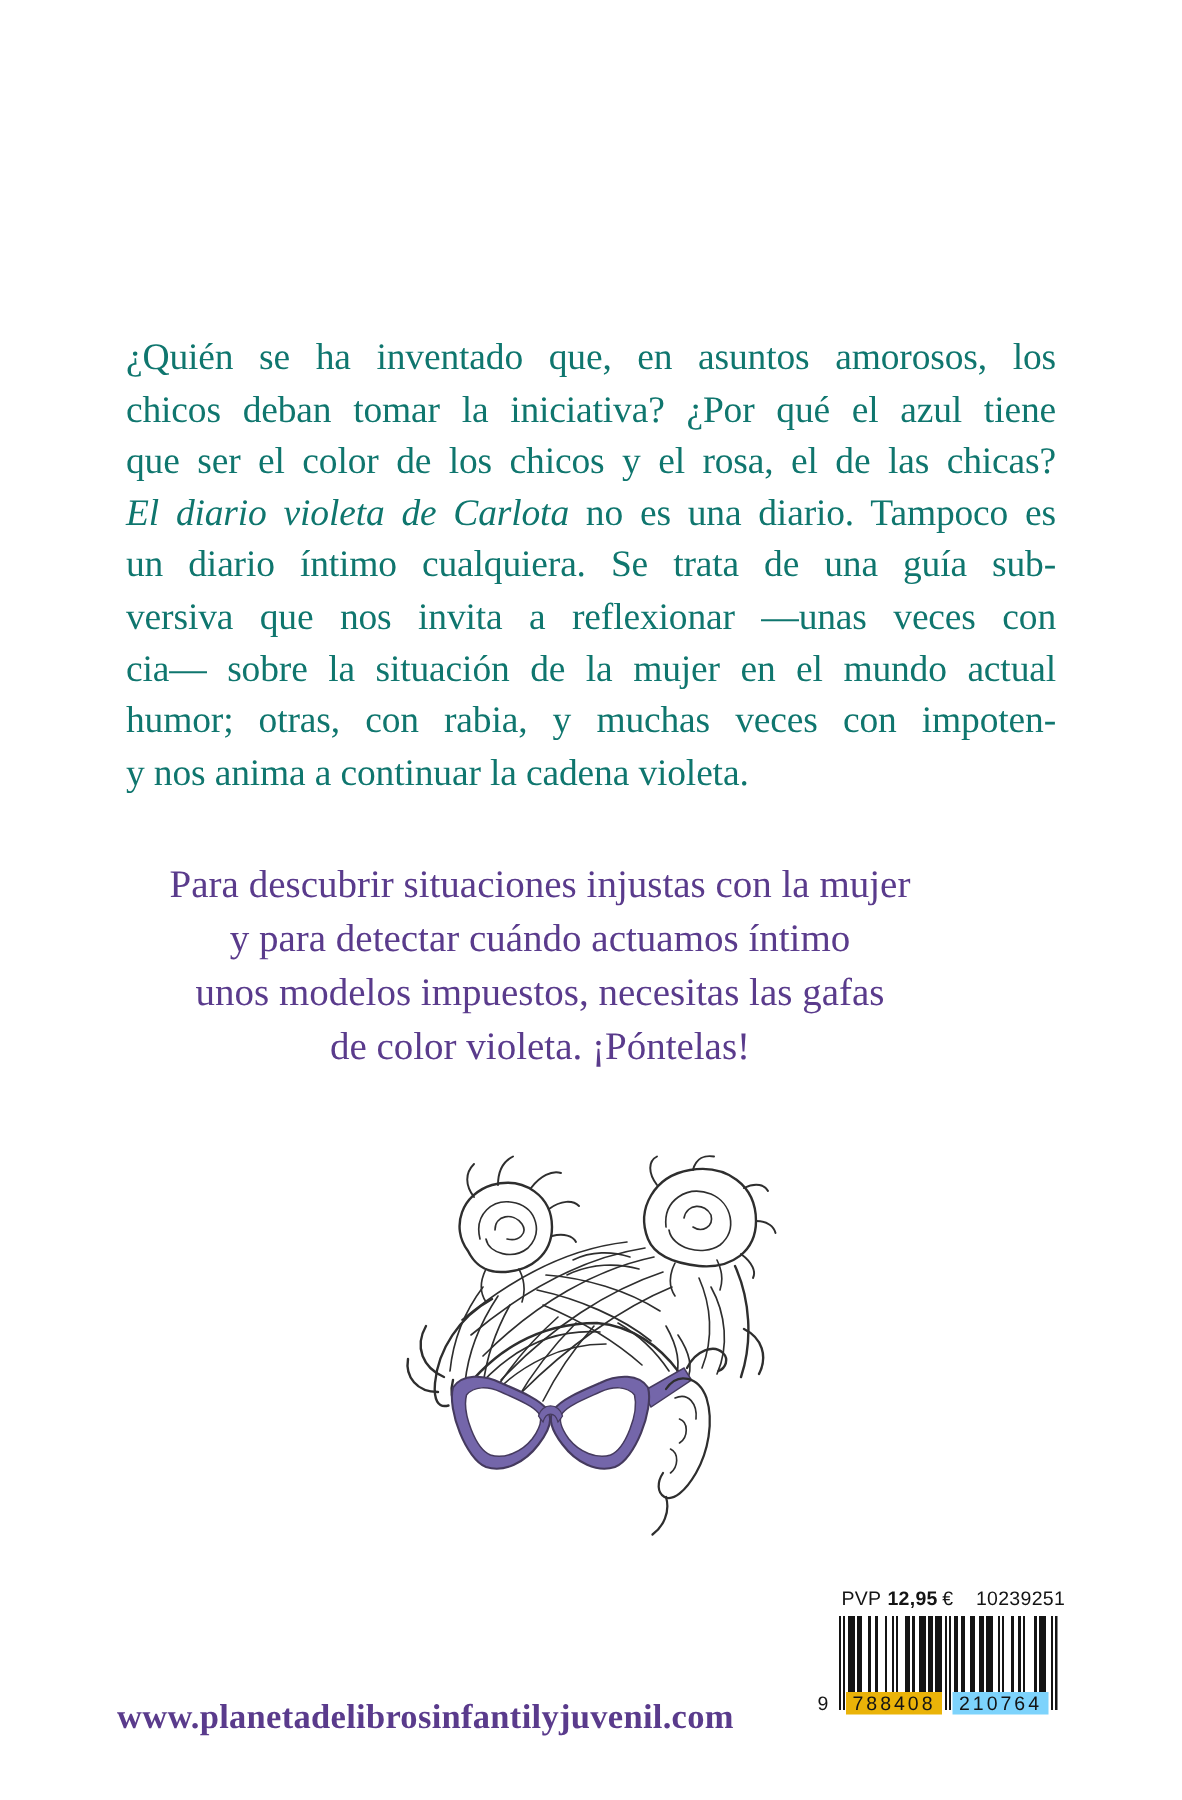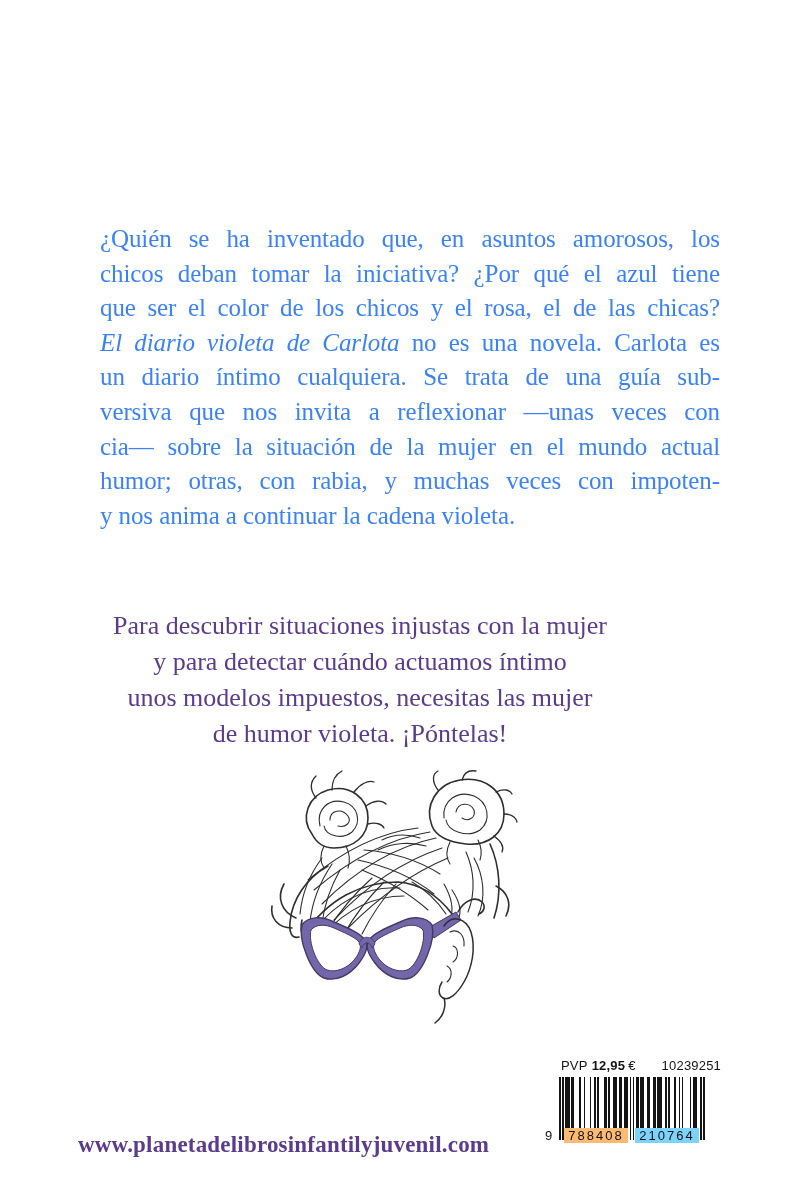--- a/index.html
+++ b/index.html
@@ -3,85 +3,85 @@
 <meta charset="utf-8">
 <style>
   html,body{margin:0;padding:0;background:#e8e8e8;}
   .page{
     position:relative;width:788px;height:1200px;background:#ffffff;
     margin:0 auto;overflow:hidden;
     font-family:"Liberation Serif",serif;
   }
   
   .blurb{
-    position:absolute;left:100px;top:222px;width:620px;
-    font-size:25px;line-height:34.6px;color:#3b82f6;
+    position:absolute;left:84px;top:222px;width:620px;
+    font-size:25px;line-height:34.6px;color:#0f766e;
     letter-spacing:-0.1px;
   }
   .jline{text-align:justify;text-align-last:justify;}
   .jline.last{text-align-last:left;}
   .it{font-style:italic;}
   
   .tagline{
-    position:absolute;left:0;top:608px;width:720px;
+    position:absolute;left:0;top:572px;width:720px;
     text-align:center;font-size:26px;line-height:36px;
     color:#5a3b8c;
   }
   
   .illustration{
     position:absolute;left:266px;top:770px;width:252px;height:256px;margin:0;
   }
   .illustration svg{width:100%;height:100%;display:block;}
   
   .price-barcode{
     position:absolute;left:545px;top:1058px;width:166px;height:92px;
     font-family:"Liberation Sans",sans-serif;color:#141414;
   }
   .pvp-line{
     position:absolute;left:16px;top:0;width:150px;
     font-size:13px;white-space:nowrap;letter-spacing:.2px;
   }
   .pvp-line .price{font-weight:bold;margin-left:4px;}
   .pvp-line .cur{margin-left:3px;}
-  .pvp-line .code{margin-left:26px;}
+  .pvp-line .code{margin-left:15px;}
   .bars{position:absolute;left:14px;top:19px;width:146px;height:63px;}
   .digits{position:absolute;left:0;top:70px;width:166px;height:16px;font-size:13px;}
   .digits span{display:block;position:absolute;top:0;line-height:15px;}
   .digits .d1{left:0;}
-  .digits .d2{left:19px;width:64px;text-align:center;background:#fdba74;letter-spacing:2px;}
+  .digits .d2{left:19px;width:64px;text-align:center;background:#eab308;letter-spacing:2px;}
   .digits .d3{left:90px;width:64px;text-align:center;background:#7dd3fc;letter-spacing:2px;}
   
   .site{
     position:absolute;left:78px;top:1132px;
     font-family:"Liberation Serif",serif;font-weight:bold;
     font-size:23px;letter-spacing:.2px;color:#5a3b8c;
   }
 </style>
 </head>
 <body>
 
 <div class="page">
 
   <section class="blurb">
     <div class="jline"><span>¿Quién se ha inventado que, en asuntos amorosos, los</span></div>
     <div class="jline"><span>chicos deban tomar la iniciativa? ¿Por qué el azul tiene</span></div>
     <div class="jline"><span>que ser el color de los chicos y el rosa, el de las chicas?</span></div>
-    <div class="jline"><span class="it">El diario violeta de Carlota</span><span> no es una novela. Carlota es</span></div>
+    <div class="jline"><span class="it">El diario violeta de Carlota</span><span> no es una diario. Tampoco es</span></div>
     <div class="jline"><span>un diario íntimo cualquiera. Se trata de una guía sub-</span></div>
     <div class="jline"><span>versiva que nos invita a reflexionar —unas veces con</span></div>
     <div class="jline"><span>cia— sobre la situación de la mujer en el mundo actual</span></div>
     <div class="jline"><span>humor; otras, con rabia, y muchas veces con impoten-</span></div>
     <div class="jline last"><span>y nos anima a continuar la cadena violeta.</span></div>
   </section>
 
   <section class="tagline">
     <div>Para descubrir situaciones injustas con la mujer</div>
     <div>y para detectar cuándo actuamos íntimo</div>
-    <div>unos modelos impuestos, necesitas las mujer</div>
-    <div>de humor violeta. ¡Póntelas!</div>
+    <div>unos modelos impuestos, necesitas las gafas</div>
+    <div>de color violeta. ¡Póntelas!</div>
   </section>
 
   <figure class="illustration">
     <svg viewBox="0 0 252 256" xmlns="http://www.w3.org/2000/svg">
 
       <g stroke="#2e2e2e" fill="none" stroke-linecap="round" stroke-width="1.6">
         <path d="M 62 96 C 40 108 26 130 24 152 C 23 163 26 169 33 167"></path>
         <path d="M 30 148 C 16 142 10 128 18 114"></path>
         <path d="M 26 158 C 12 158 4 148 6 136"></path>
         <path d="M 37 166 C 62 128 96 112 132 112 C 156 114 174 128 186 144"></path>

